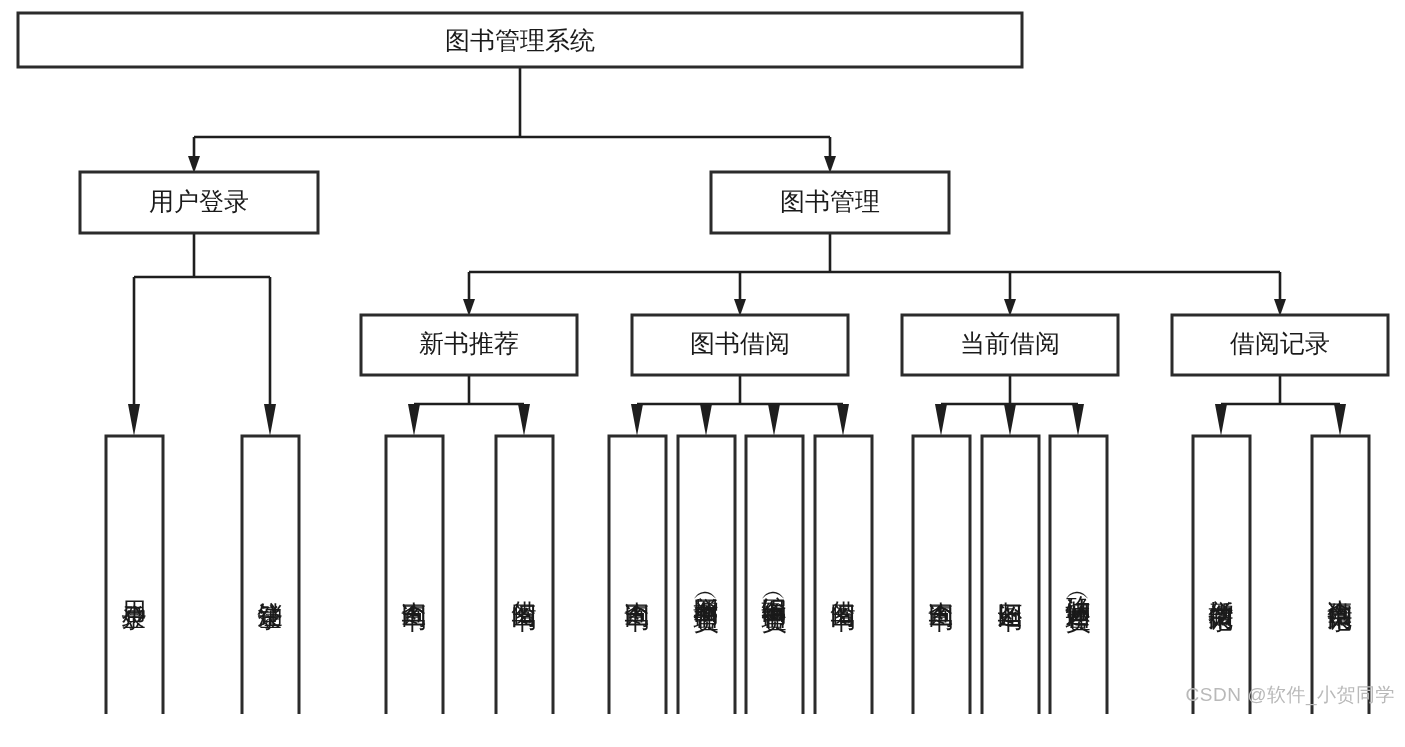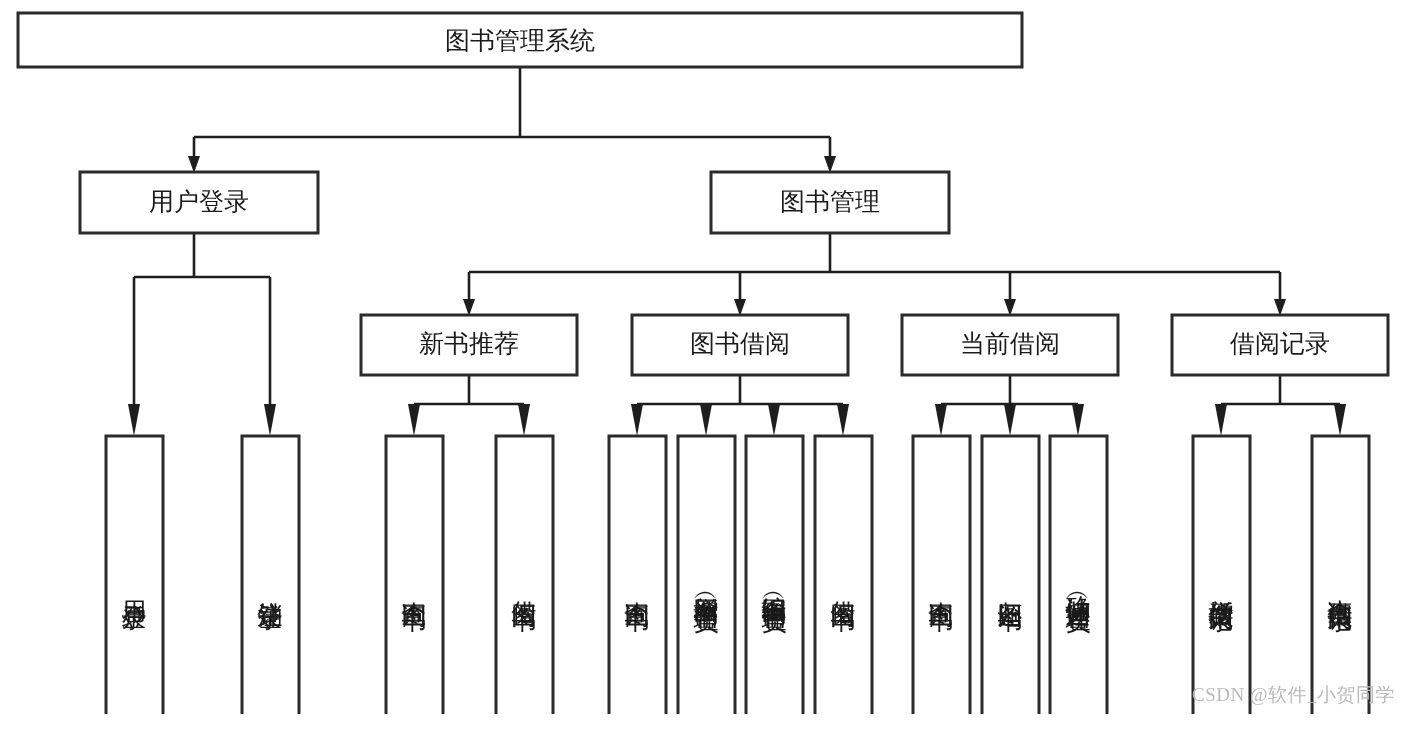--- a/index.html
+++ b/index.html
@@ -62,21 +62,21 @@
     display: flex;
     align-items: center;
     justify-content: center;
     white-space: nowrap;
     pointer-events: none;
   }
   .watermark {
     position: absolute;
     right: 10px;
     bottom: 6px;
-    font-family: Liberation Serif, serif;
+    font-family: Liberation Sans, sans-serif;
     font-size: 19px;
     color: #b9b9b9;
     letter-spacing: 0.5px;
     white-space: nowrap;
   }
 </style>
 </head>
 <body>
 
 <div id="stage">

